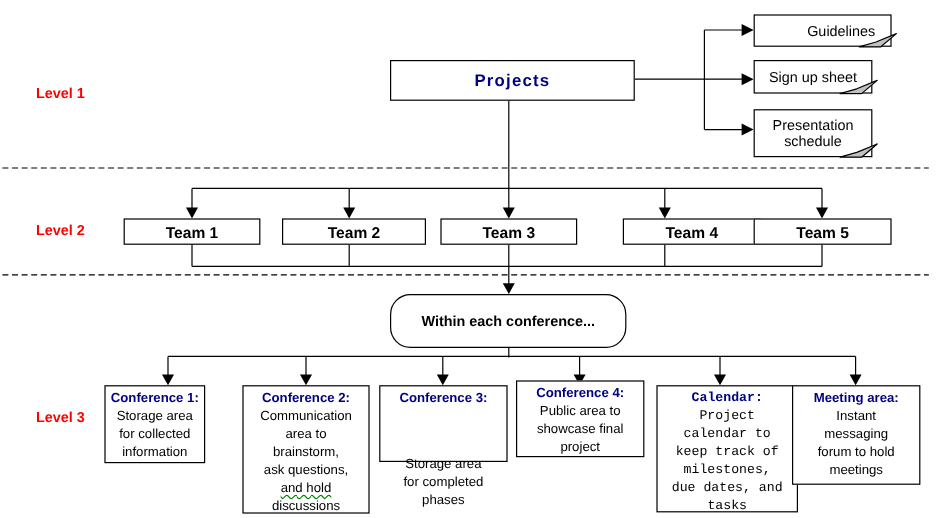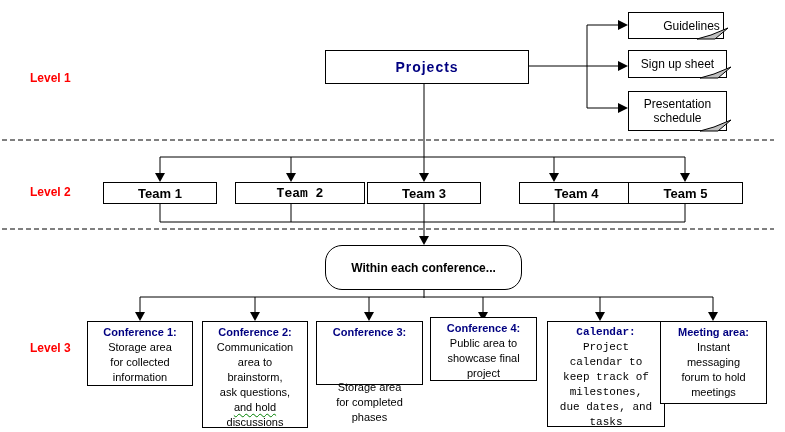--- a/index.html
+++ b/index.html
@@ -71,49 +71,49 @@
       <polygon points="713,321 708,312 718,312"></polygon>
     </g>
   </svg>
 
   <div class="lvl" style="left:30px;top:71px;">Level 1</div>
   <div class="lvl" style="left:30px;top:185px;">Level 2</div>
   <div class="lvl" style="left:30px;top:341px;">Level 3</div>
 
   <div class="box root-box" style="left:325px;top:50px;width:204px;height:34px;">Projects</div>
 
-  <div class="box note" style="left:628px;top:12px;width:96px;height:27px;padding-left:31px;">
+  <div class="box note" style="left:628px;top:12px;width:115px;height:27px;padding-left:31px;">
     <span>Guidelines</span>
     <svg class="fold" width="34" height="13" viewBox="0 0 34 13">
       <polygon points="1,12 19,12 32,1 15,8" fill="#c0c0c0" stroke="#000" stroke-width="1" stroke-linejoin="round"></polygon>
     </svg>
   </div>
   <div class="box note" style="left:628px;top:50px;width:99px;height:28px;">
     <span>Sign up sheet</span>
     <svg class="fold" width="34" height="13" viewBox="0 0 34 13">
       <polygon points="1,12 19,12 32,1 15,8" fill="#c0c0c0" stroke="#000" stroke-width="1" stroke-linejoin="round"></polygon>
     </svg>
   </div>
   <div class="box note" style="left:628px;top:91px;width:99px;height:40px;">
     <span>Presentation
 schedule</span>
     <svg class="fold" width="34" height="13" viewBox="0 0 34 13">
       <polygon points="1,12 19,12 32,1 15,8" fill="#c0c0c0" stroke="#000" stroke-width="1" stroke-linejoin="round"></polygon>
     </svg>
   </div>
 
   <div class="box team" style="left:103px;top:182px;width:114px;height:22px;">Team 1</div>
-  <div class="box team" style="left:235px;top:182px;width:130px;height:22px;font-family:Liberation Mono, monospace;">Team 2</div>
+  <div class="box team" style="left:235px;top:182px;width:120px;height:22px;">Team 2</div>
   <div class="box team" style="left:367px;top:182px;width:114px;height:22px;">Team 3</div>
   <div class="box team" style="left:519px;top:182px;width:115px;height:22px;">Team 4</div>
   <div class="box team" style="left:628px;top:182px;width:115px;height:22px;">Team 5</div>
 
   <div class="box stadium" style="left:325px;top:245px;width:197px;height:45px;">Within each conference...</div>
 
-  <div class="box area" style="left:87px;top:321px;width:106px;height:65px;">
+  <div class="box area" style="left:87px;top:321px;width:84px;height:65px;">
     <div class="a-title">Conference 1:</div>
     <div class="a-body">Storage area
 for collected
 information</div>
   </div>
 
   <div class="box area" style="left:202px;top:321px;width:106px;height:107px;">
     <div class="a-title">Conference 2:</div>
     <div class="a-body"><span>Communication
 area to

